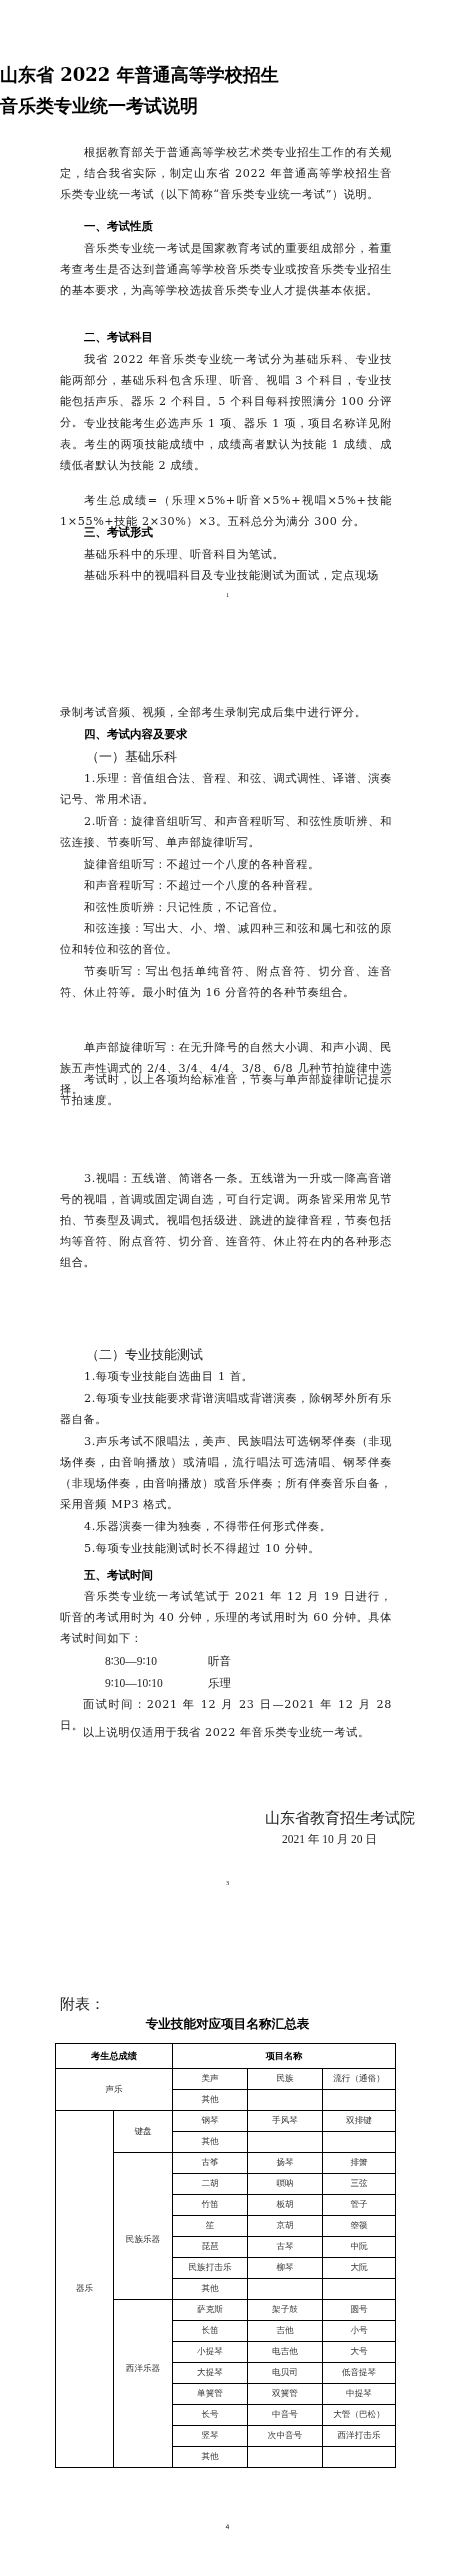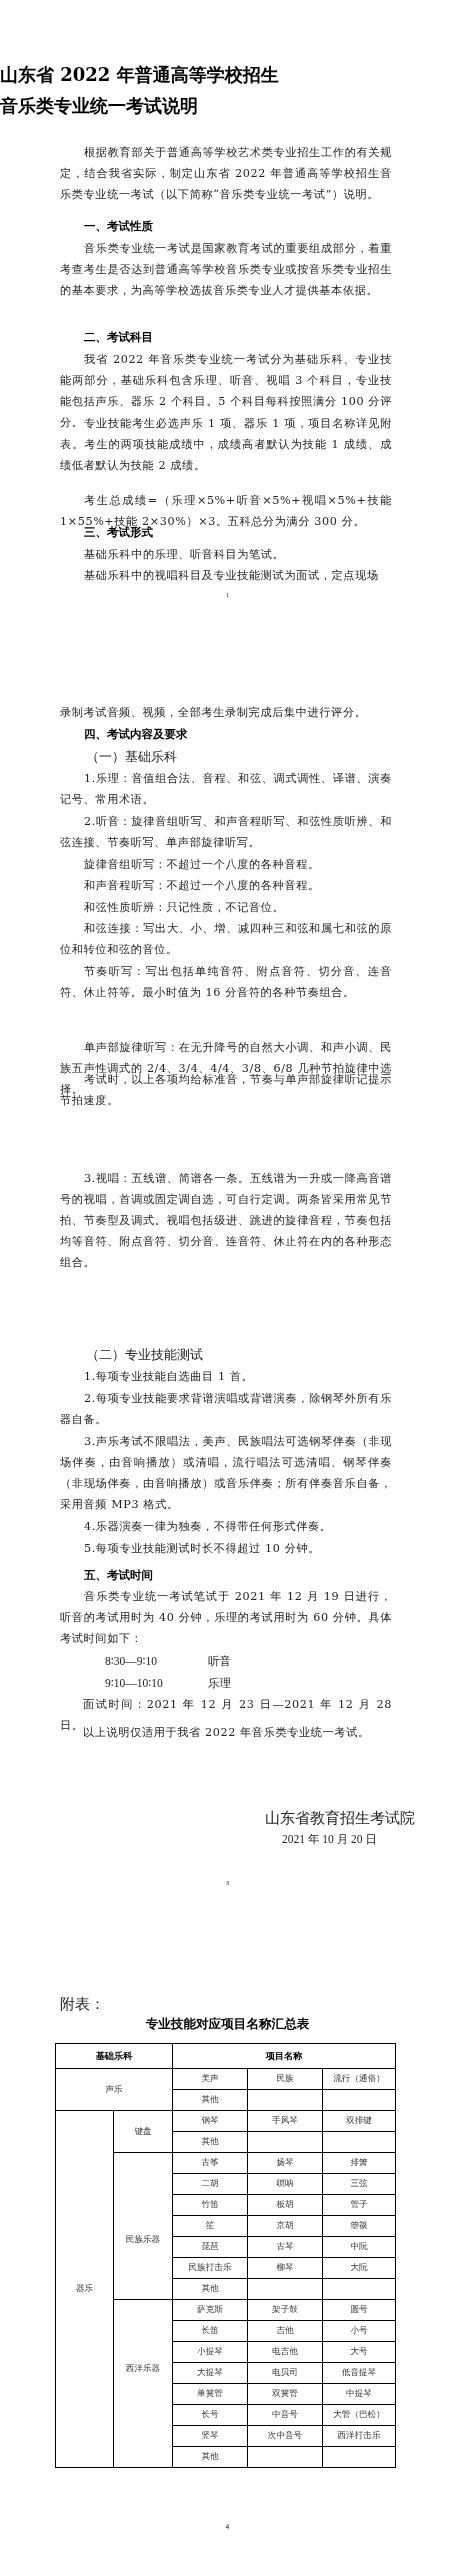--- a/index.html
+++ b/index.html
@@ -89,21 +89,21 @@
 <table class="summary">
   <colgroup>
     <col style="width:58px">
       <col style="width:59px">
       <col style="width:75px">
       <col style="width:75px">
       <col style="width:73px">
   </colgroup>
   <tbody>
       <tr>
-    <th colspan="2">基础乐科</th>
+    <th colspan="2">考生总成绩</th>
     <th colspan="3">项目名称</th>
   </tr>
 
   <tr>
     <td colspan="2" rowspan="2">声乐</td>
     <td>美声</td>
     <td>民族</td>
     <td>流行（通俗）</td>
   </tr>
   <tr>

